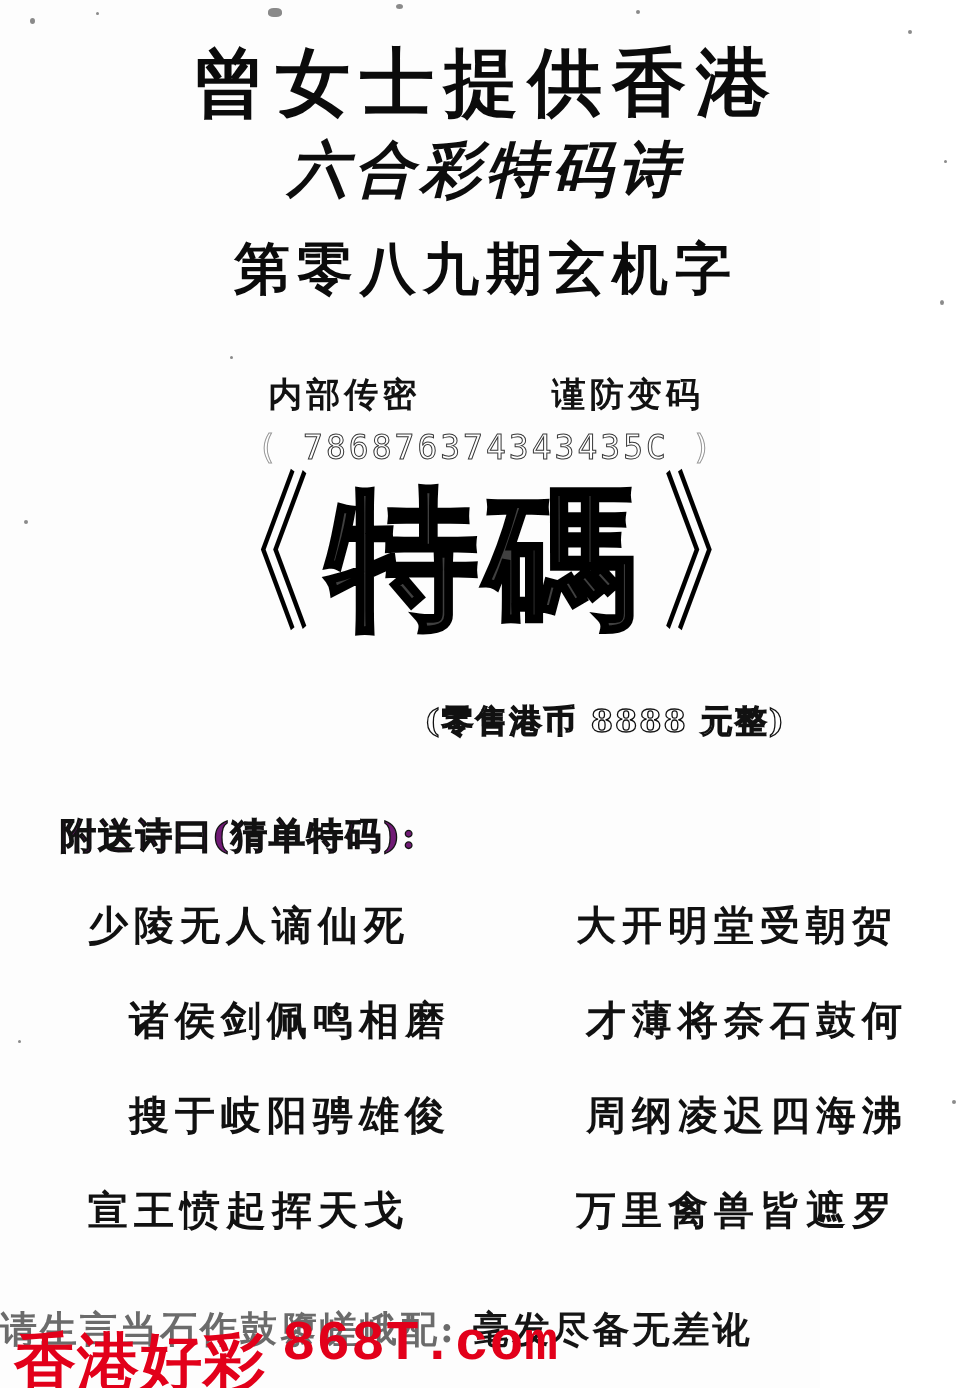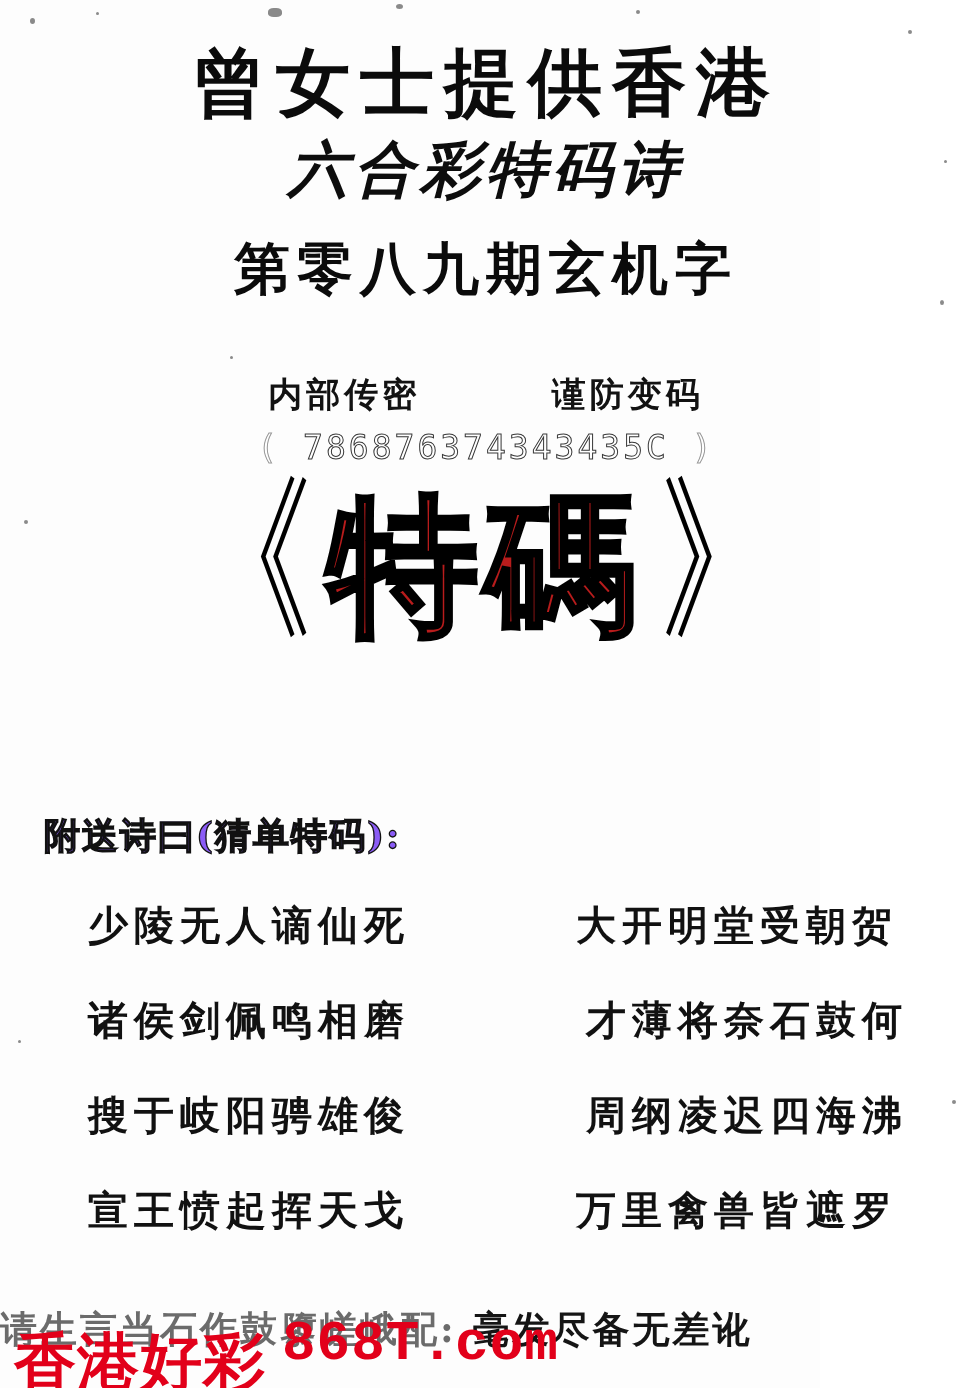--- a/index.html
+++ b/index.html
@@ -113,47 +113,47 @@
   .big-word .brk {
     font-size: 120px;
     font-family: "DejaVu Serif", serif;
     color: #000;
     vertical-align: 18px;
     display: inline-block;
     transform: scaleY(1.5);
   }
   .big-word .glyph {
     font-size: 150px;
-    font-family: Liberation Serif, serif;
-    font-weight: bold;
-    color: #b91c1c;
+    font-family: Liberation Mono, monospace;
+    font-weight: bold;
+    color: #404040;
     -webkit-text-stroke: 4px #000000;
     letter-spacing: 8px;
     display: inline-block;
     padding: 0 10px;
   }
   .price {
     position: absolute;
     top: 700px;
     right: 34px;
     font-size: 32px;
     font-weight: bold;
     letter-spacing: 2px;
     color: #ffffff;
     -webkit-text-stroke: 1.3px #111;
     white-space: nowrap;
   }
   .poem-head {
     position: absolute;
     top: 812px;
-    left: 44px;
+    left: 60px;
     font-size: 36px;
     font-weight: bold;
     letter-spacing: 2px;
-    color: #8b5cf6;
+    color: #701a75;
     -webkit-text-stroke: 1.3px #111;
     white-space: nowrap;
   }
   .poem {
     position: absolute;
     top: 898px;
     left: 88px;
     width: 820px;
   }
   .poem-row {
@@ -163,20 +163,21 @@
   }
   .poem-col {
     font-size: 40px;
     font-weight: bold;
     letter-spacing: 6px;
     color: #111;
     white-space: nowrap;
   }
   .poem-col.right {
     padding-right: 10px;
+    margin-left: 41px;
   }
   .footer-line {
     position: absolute;
     top: 1305px;
     left: 0;
     width: 972px;
     font-size: 37px;
     font-weight: bold;
     letter-spacing: 3px;
     color: #151515;
@@ -242,20 +243,21 @@
     <span>786876374343435C</span>
     <span class="paren">)</span>
   </div>
 
   <div class="big-word">
     <span class="brk">《</span>
     <span class="glyph">特碼</span>
     <span class="brk">》</span>
   </div>
 
+  <div class="price">(零售港币 8888 元整)</div>
 
   <div class="poem-head">附送诗曰(猜单特码):</div>
 
   <div class="poem">
     <div class="poem-row">
       <div class="poem-col left">少陵无人谪仙死</div>
       <div class="poem-col right">大开明堂受朝贺</div>
     </div>
     <div class="poem-row">
       <div class="poem-col right">诸侯剑佩鸣相磨</div>

